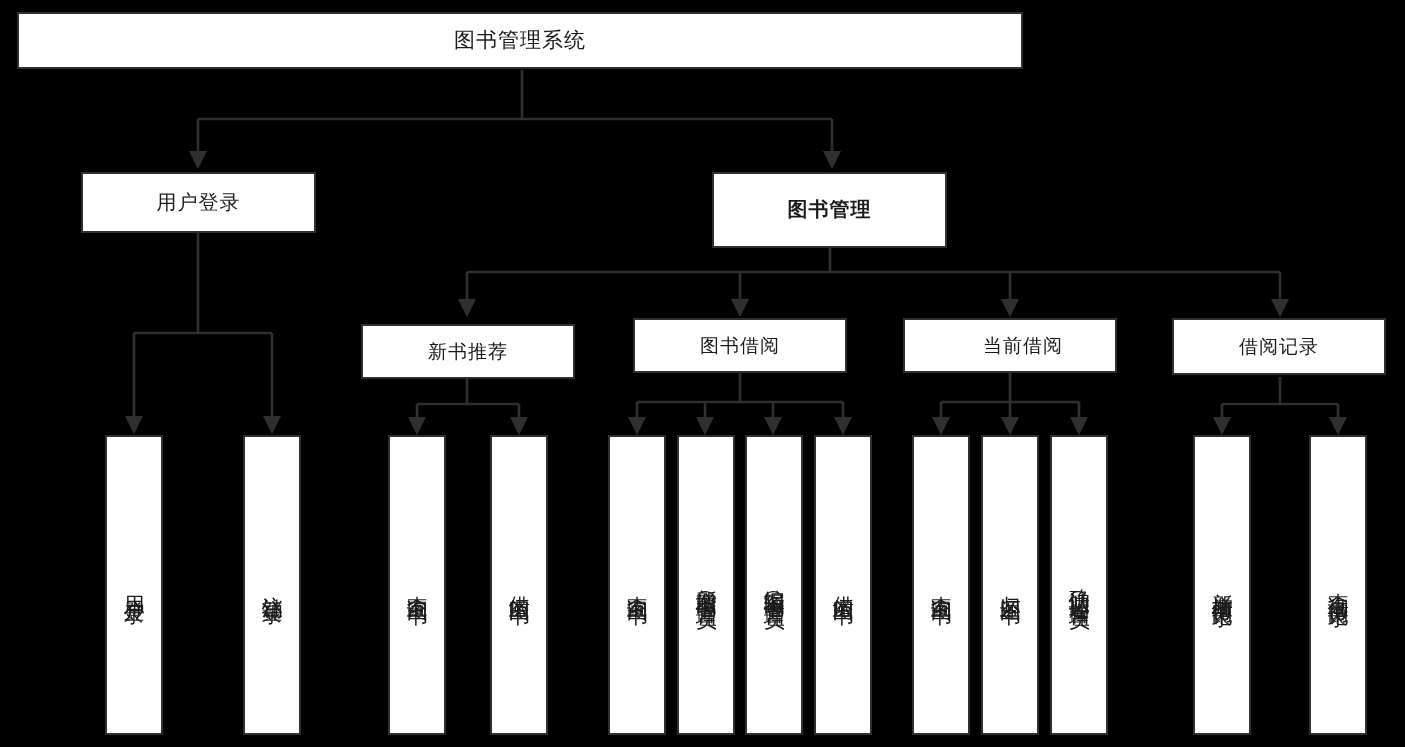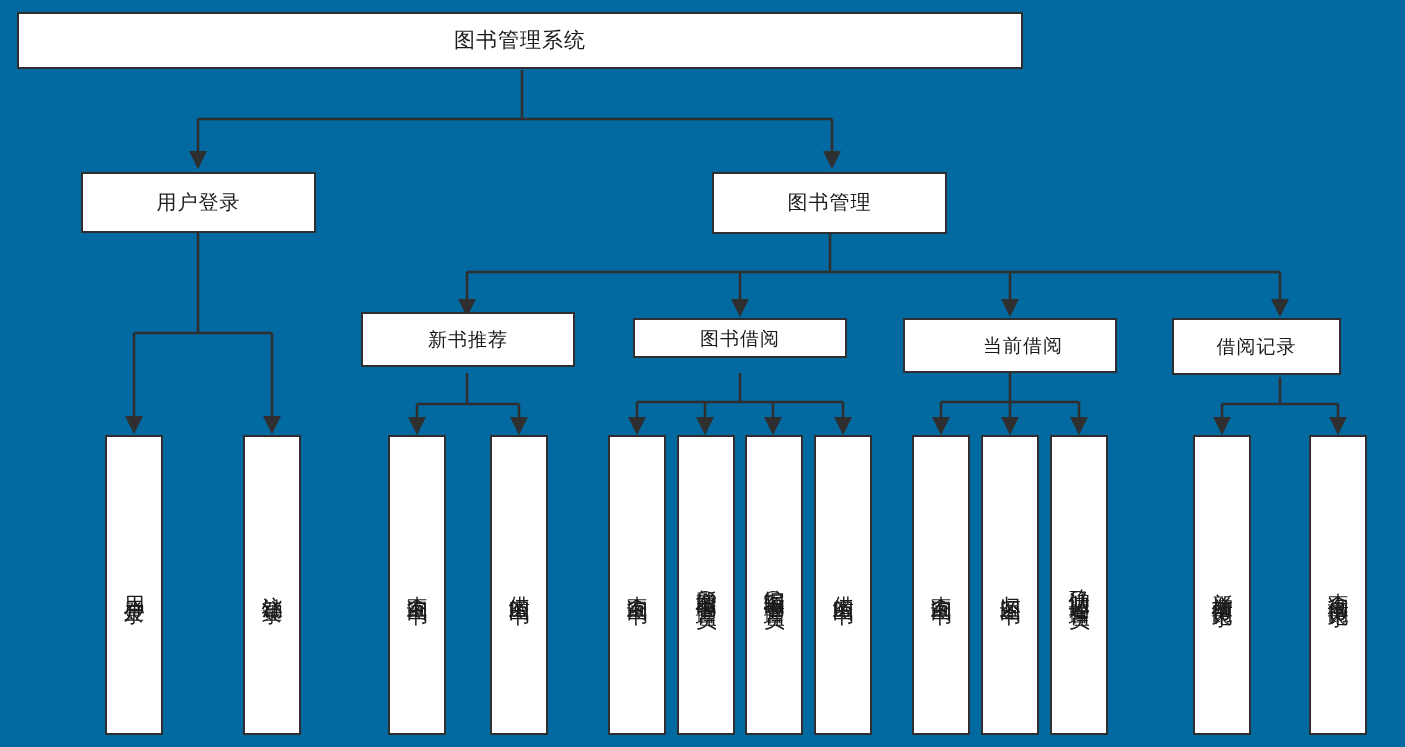--- a/index.html
+++ b/index.html
@@ -8,21 +8,21 @@
     padding: 0;
     background: #ffffff;
   }
   body {
     font-family: "DejaVu Sans", "Liberation Sans", sans-serif;
   }
   #canvas {
     position: relative;
     width: 1405px;
     height: 747px;
-    background: #0369a1;
+    background: #000000;
     overflow: hidden;
   }
   #edges {
     position: absolute;
     left: 0;
     top: 0;
     width: 1405px;
     height: 747px;
     pointer-events: none;
   }
@@ -140,37 +140,37 @@
   </svg>
 
   <div class="node lvl0" style="left:17px; top:12px; width:1006px; height:57px;">
     <span class="node-label">图书管理系统</span>
   </div>
 
   <div class="node lvl1" style="left:81px; top:172px; width:235px; height:61px;">
     <span class="node-label">用户登录</span>
   </div>
 
-  <div class="node lvl1" style="left:712px; top:172px; width:235px; height:62px;">
+  <div class="node lvl1" style="left:712px; top:172px; width:235px; height:76px;font-weight:bold;">
     <span class="node-label">图书管理</span>
   </div>
 
-  <div class="node lvl2" style="left:361px; top:312px; width:214px; height:55px;">
+  <div class="node lvl2" style="left:361px; top:324px; width:214px; height:55px;">
     <span class="node-label">新书推荐</span>
   </div>
 
-  <div class="node lvl2" style="left:633px; top:318px; width:214px; height:40px;">
+  <div class="node lvl2" style="left:633px; top:318px; width:214px; height:55px;">
     <span class="node-label">图书借阅</span>
   </div>
 
   <div class="node lvl2" style="left:903px; top:318px; width:214px; height:55px;padding-left:26px;">
     <span class="node-label">当前借阅</span>
   </div>
 
-  <div class="node lvl2" style="left:1172px; top:318px; width:169px; height:57px;">
+  <div class="node lvl2" style="left:1172px; top:318px; width:214px; height:57px;">
     <span class="node-label">借阅记录</span>
   </div>
 
   <div class="node leaf" style="left:105px; top:435px; width:58px; height:300px;">
     <span class="node-label">用户登录</span>
   </div>
 
   <div class="node leaf" style="left:243px; top:435px; width:58px; height:300px;">
     <span class="node-label">注销登录</span>
   </div>

